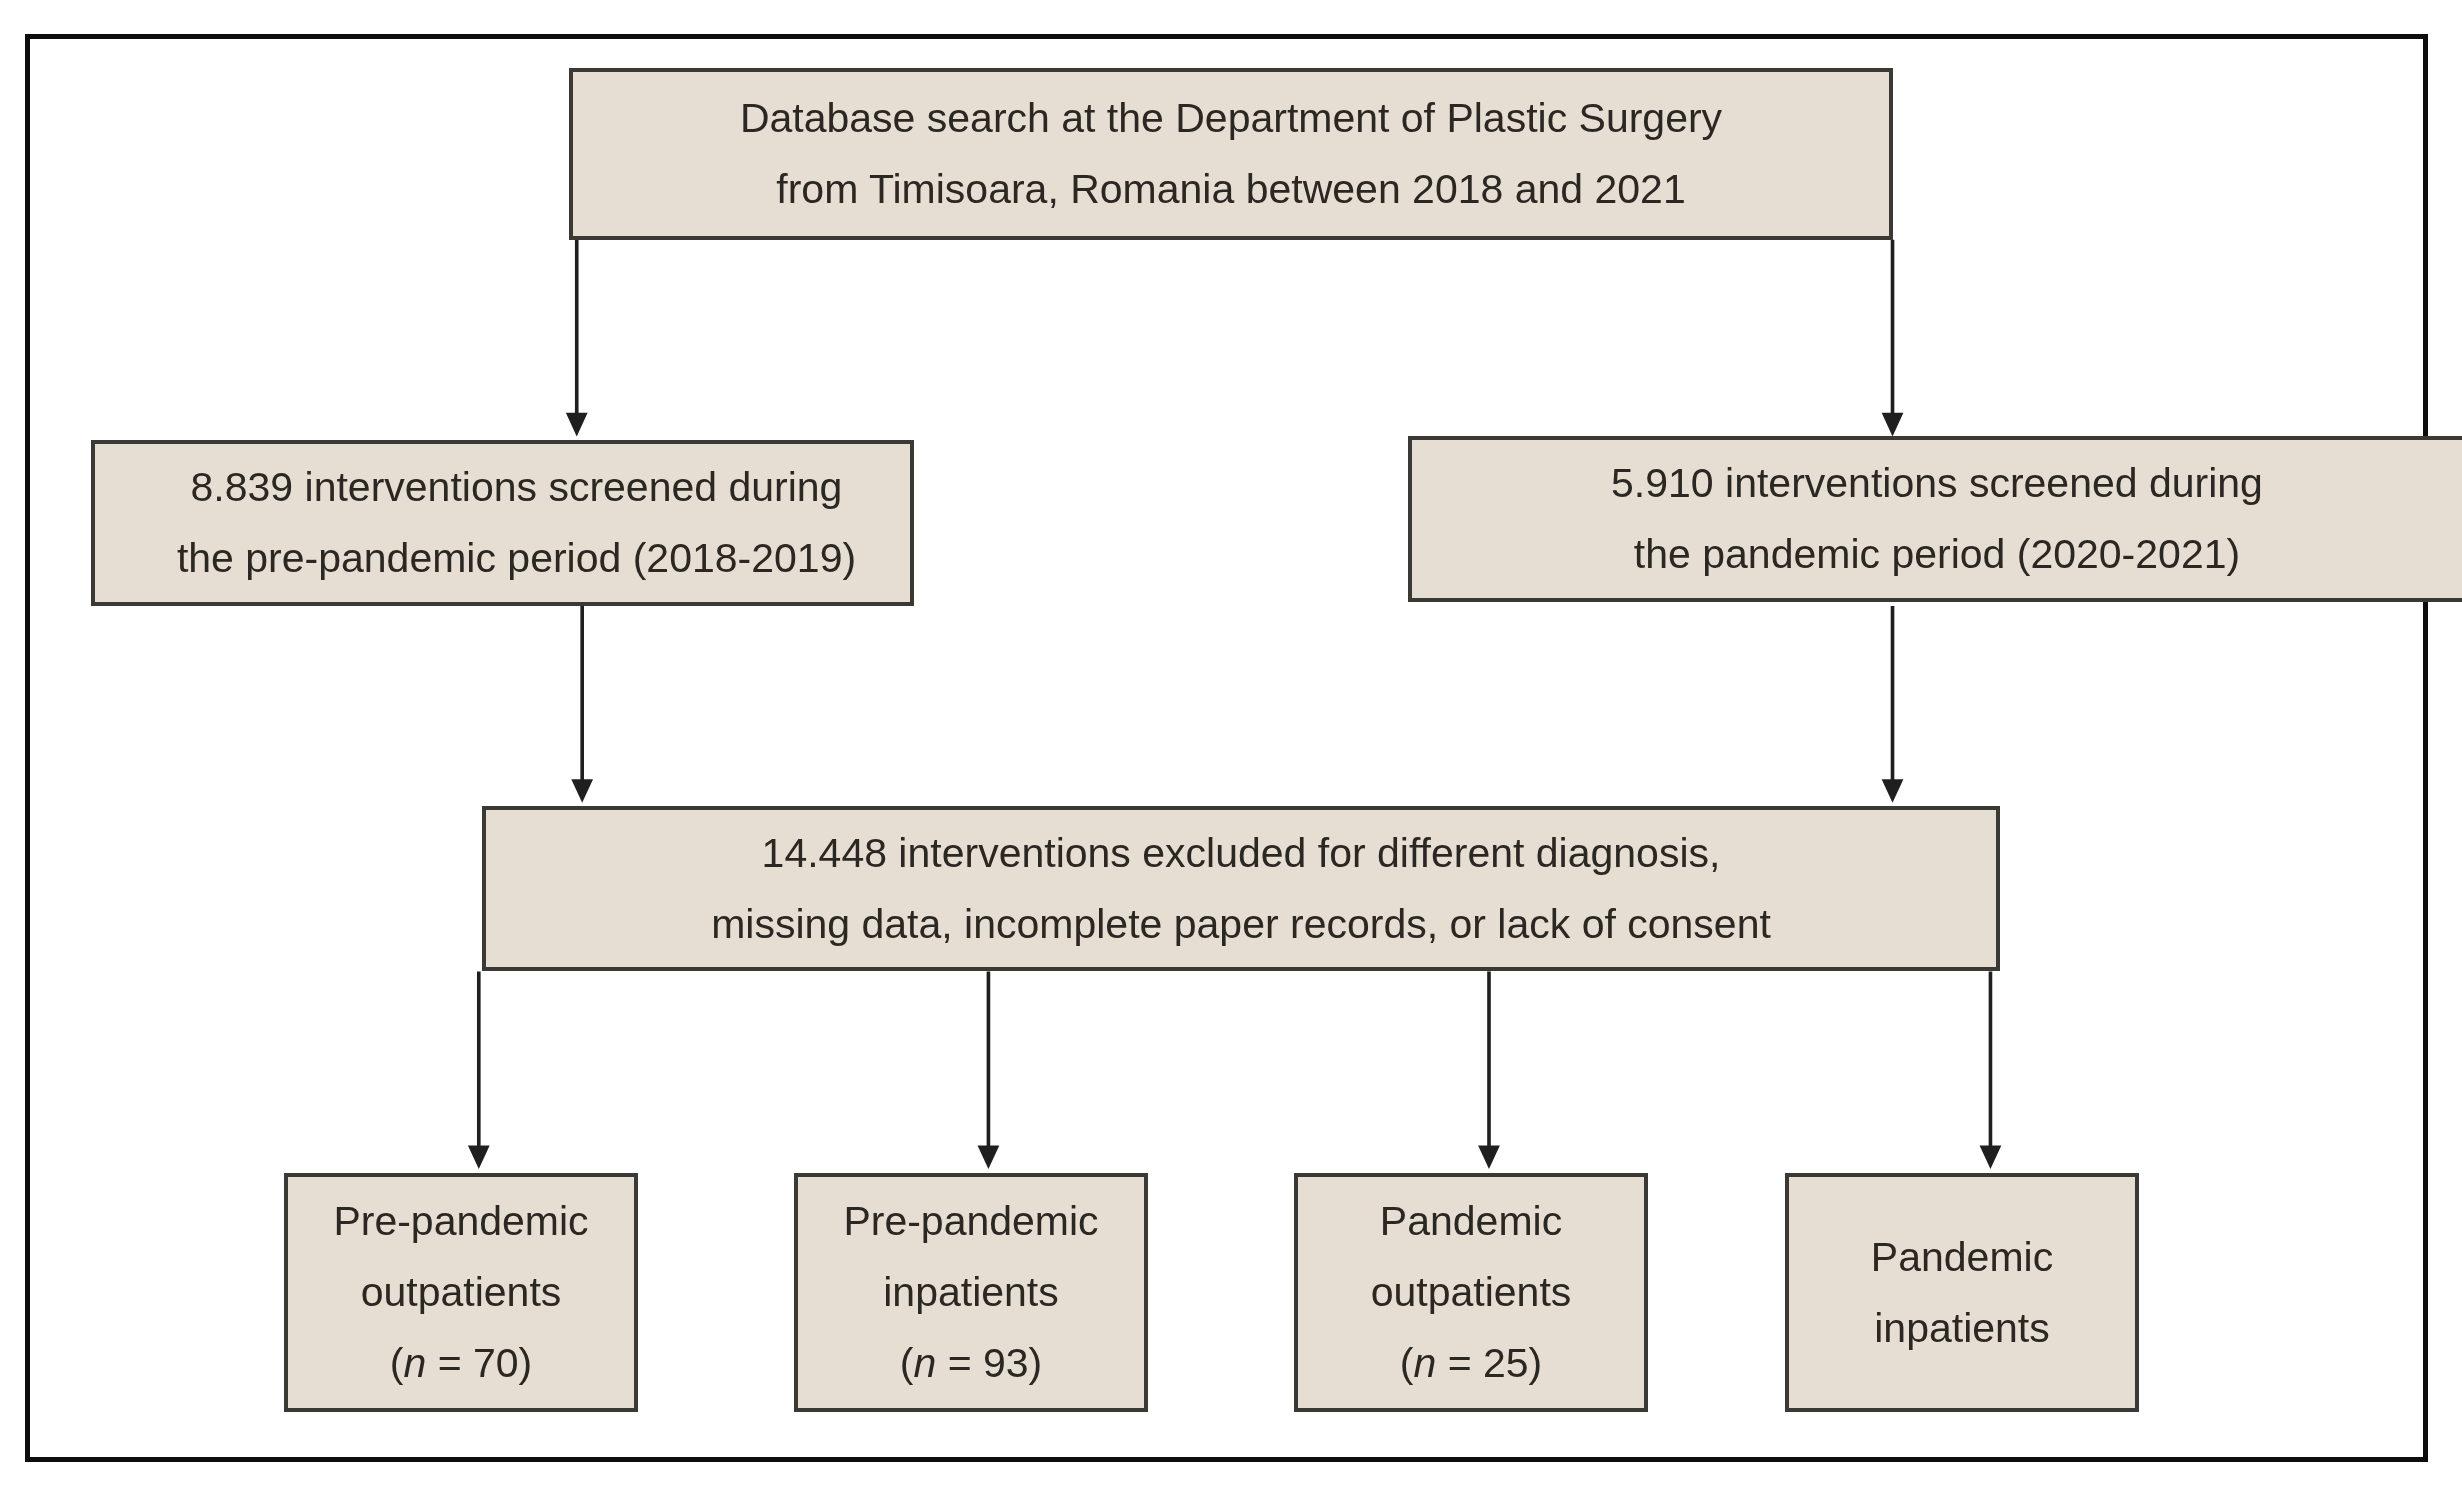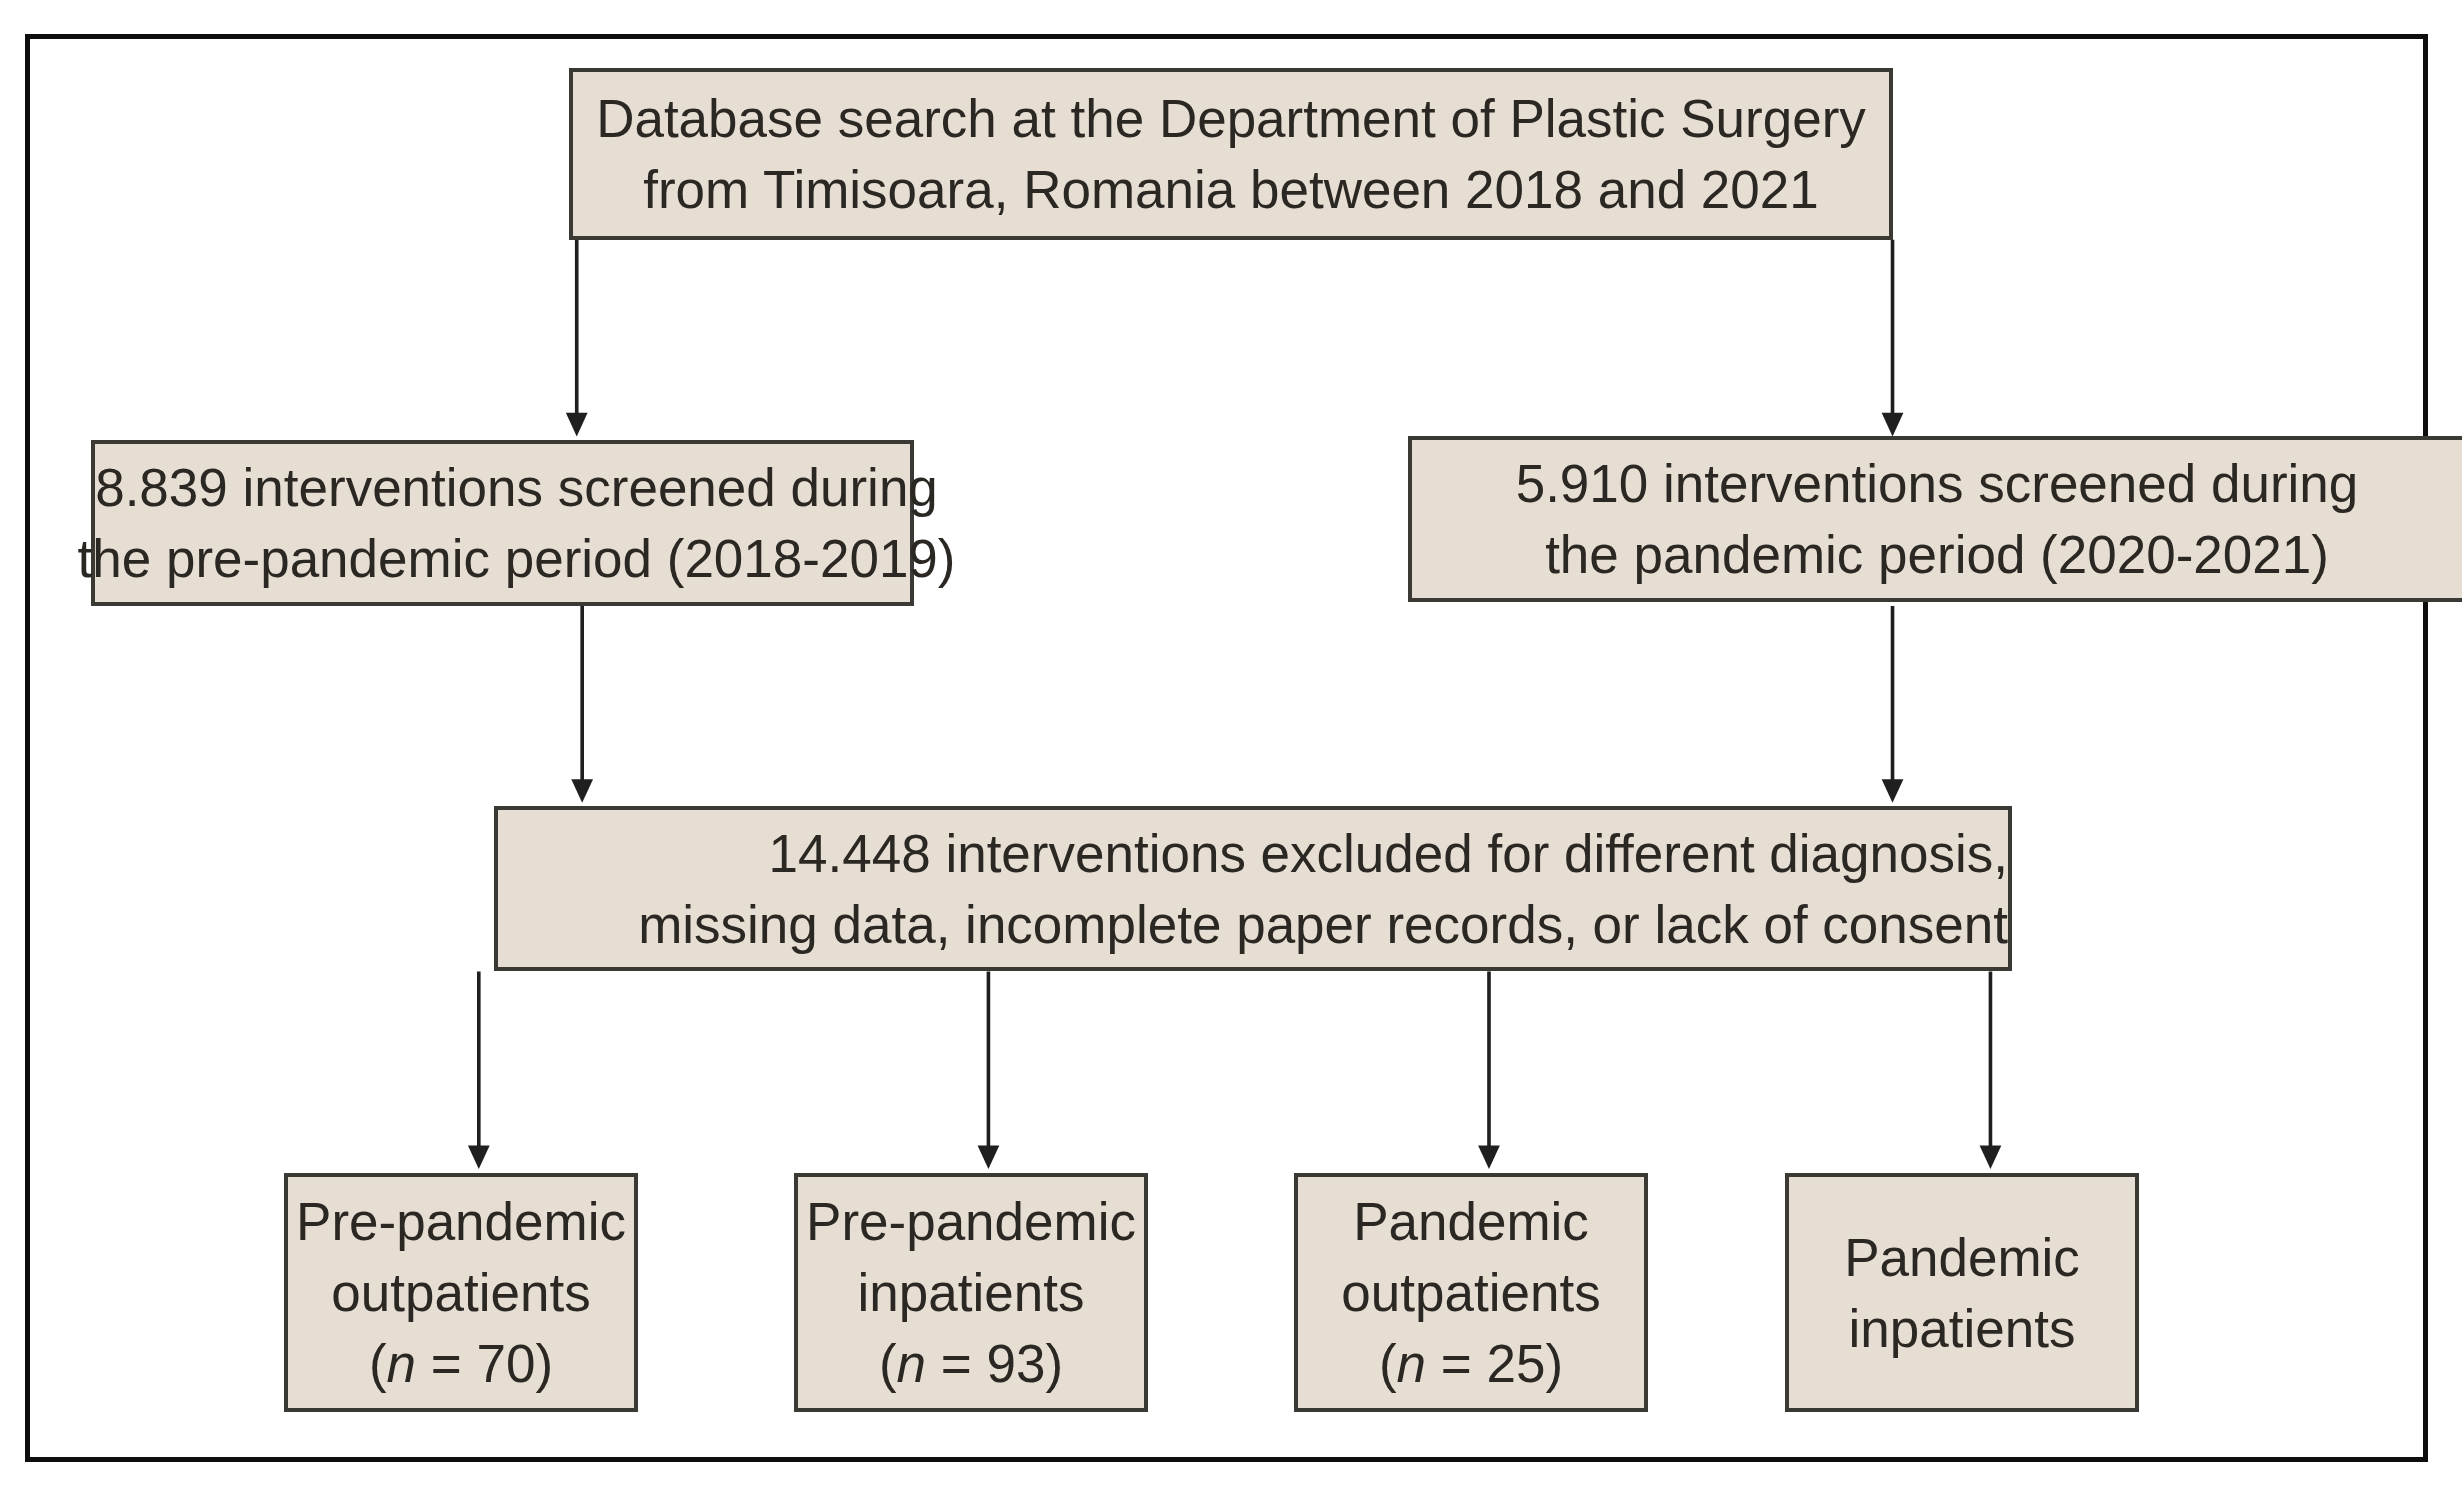--- a/index.html
+++ b/index.html
@@ -44,31 +44,31 @@
   .box {
     position: absolute;
     box-sizing: border-box;
     background: var(--box-fill, #e6ded3);
     border: 4.5px solid var(--box-border, #3b3934);
     display: flex;
     flex-direction: column;
     justify-content: center;
     align-items: center;
     text-align: center;
-    font-size: 53px;
+    font-size: 41px;
     line-height: 71px;
     white-space: nowrap;
   }
   .box .ln { display: block; }
   .n-italic { font-style: italic; }
 
   .box-top        { left: 569px;  top: 68px;   width: 1324px; height: 172px; }
   .box-l2-left    { left: 91px;  top: 440px;  width: 823px; height: 166px; padding-left: 28px; }
   .box-l2-right   { left: 1408px; top: 436px;  width: 1058px; height: 166px; }
-  .box-excluded   { left: 494px;  top: 806px;  width: 1518px; height: 165px; align-items: flex-end; }
+  .box-excluded   { left: 482px;  top: 806px;  width: 1518px; height: 165px; }
   .box-outcome    { top: 1173px;  width: 354px; height: 239px; }
   .box-outcome-1  { left: 284px; }
   .box-outcome-2  { left: 794px; }
   .box-outcome-3  { left: 1294px; }
   .box-outcome-4  { left: 1785px; }
 </style>
 </head>
 <body>
 
 <div class="canvas">

